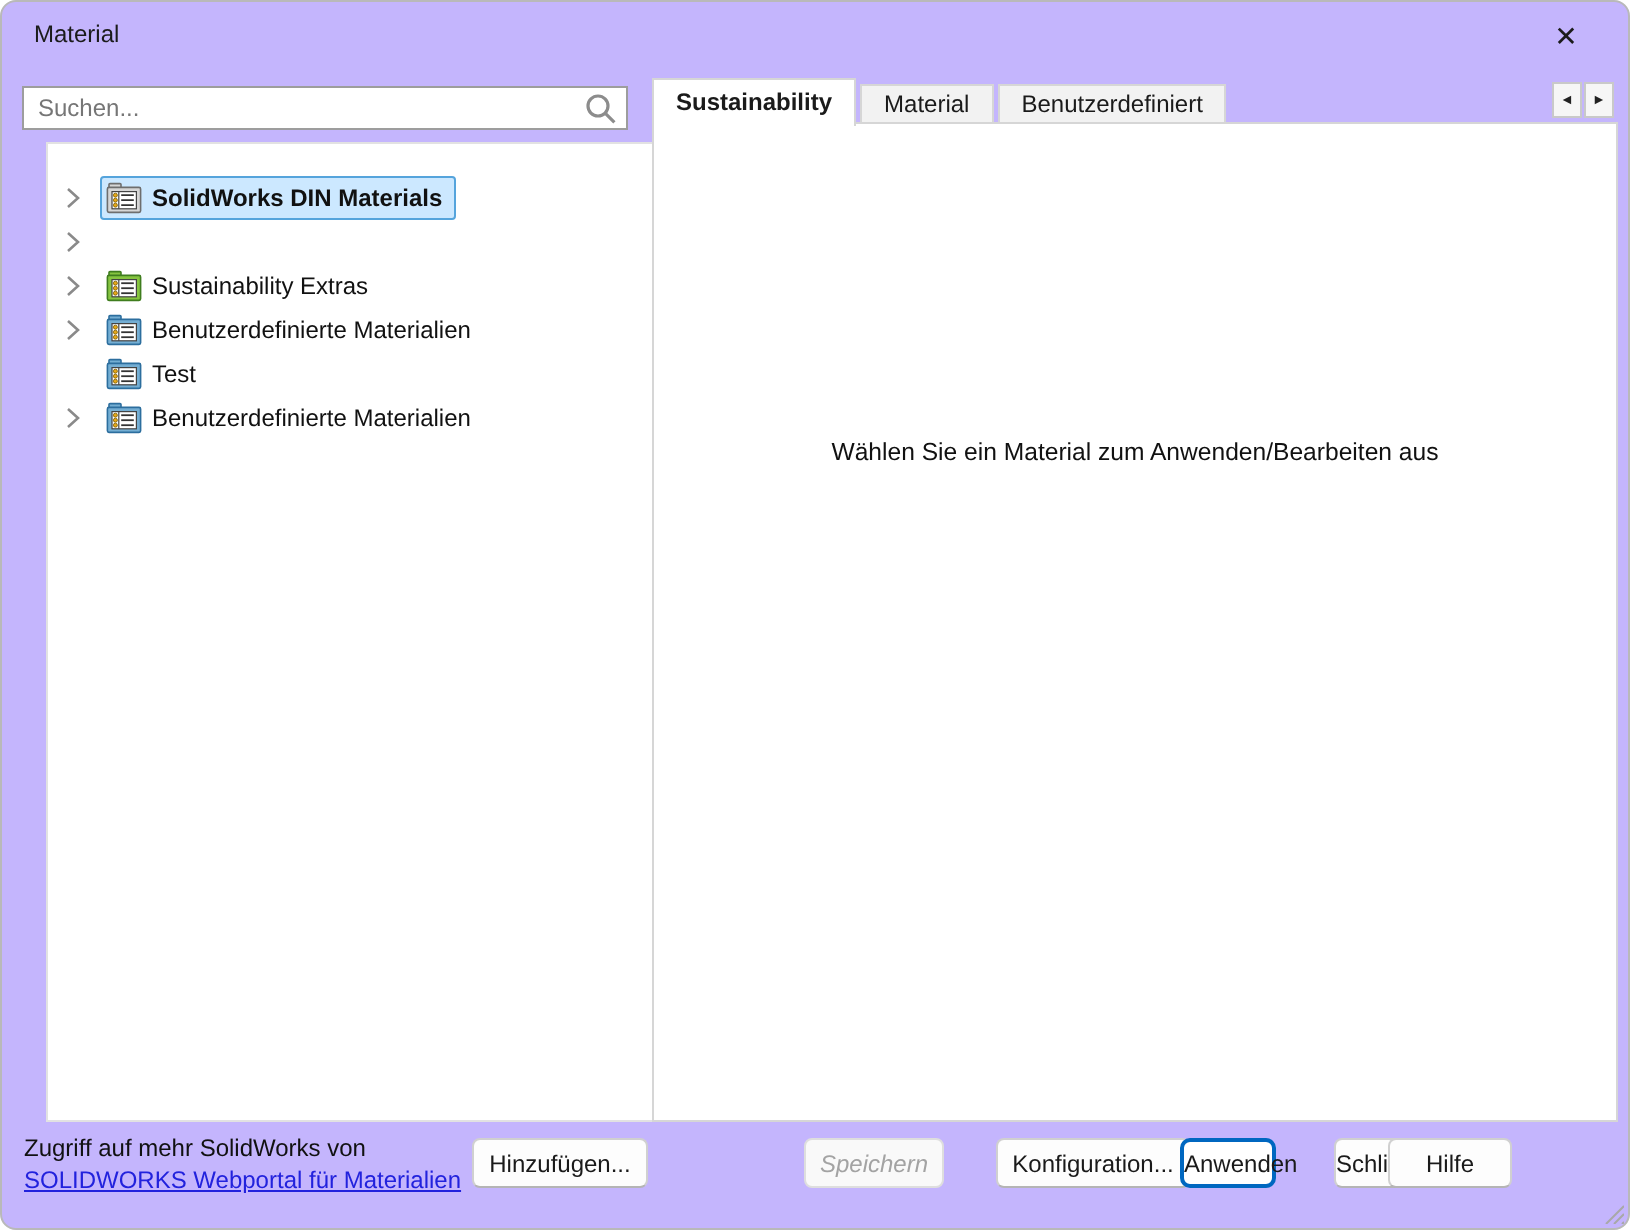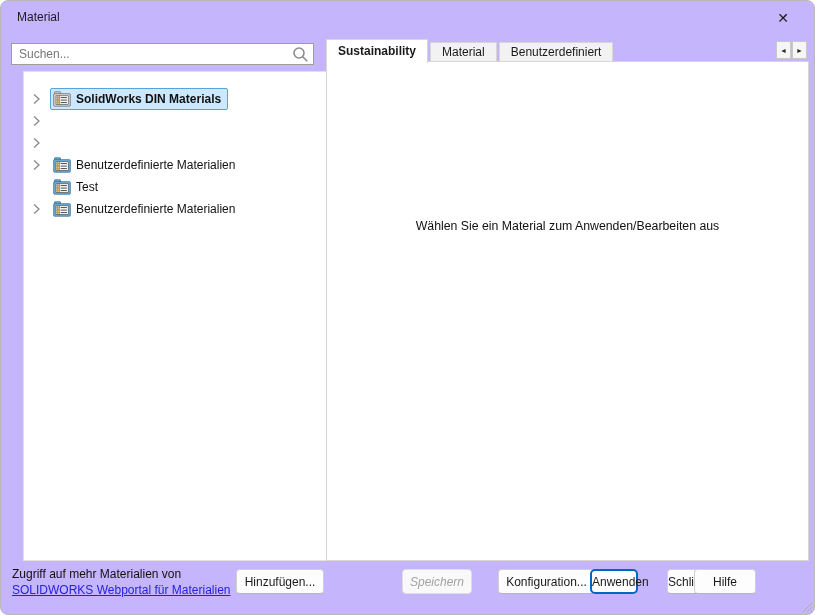--- a/index.html
+++ b/index.html
@@ -162,20 +162,26 @@
     <div class="tree-row" style="top:38px">
       <svg class="chev" viewBox="0 0 12 12">
           <use href="#chevron-shape"></use>
         </svg>
     </div>
 
     <div class="tree-row" style="top:60px">
       <svg class="chev" viewBox="0 0 12 12">
           <use href="#chevron-shape"></use>
         </svg>
+      <span class="row-sel">
+        <svg class="lib-icon" viewBox="0 0 18 16">
+          <use href="#lib-icon-shape" fill="#86c440" stroke="#3f7d1e" stroke-width="0.8"></use>
+        </svg>
+        <span class="lbl">Sustainability Extras</span>
+      </span>
     </div>
 
     <div class="tree-row" style="top:82px">
       <svg class="chev" viewBox="0 0 12 12">
           <use href="#chevron-shape"></use>
         </svg>
       <span class="row-sel">
         <svg class="lib-icon" viewBox="0 0 18 16">
           <use href="#lib-icon-shape" fill="#74aed3" stroke="#2c6e9e" stroke-width="0.8"></use>
         </svg>
@@ -213,21 +219,21 @@
   </div>
   <div class="tab-arrows">
     <div class="tab-arrow">◄</div>
     <div class="tab-arrow">►</div>
   </div>
 
   <div class="content-panel">
     <div class="panel-message">Wählen Sie ein Material zum Anwenden/Bearbeiten aus</div>
   </div>
 
-  <div class="footer-text">Zugriff auf mehr Materialien von</div>
+  <div class="footer-text">Zugriff auf mehr SolidWorks von</div>
   <a class="footer-link">SOLIDWORKS Webportal für Materialien</a>
 
   <button class="btn btn-add">Hinzufügen...</button>
   <button class="btn btn-save" disabled="">Speichern</button>
   <button class="btn btn-config">Konfiguration...</button>
   <button class="btn btn-apply">Anwenden</button>
   <button class="btn btn-close">Schließen</button>
   <button class="btn btn-help">Hilfe</button>
 
   <svg class="resize-grip" viewBox="0 0 14 14">

